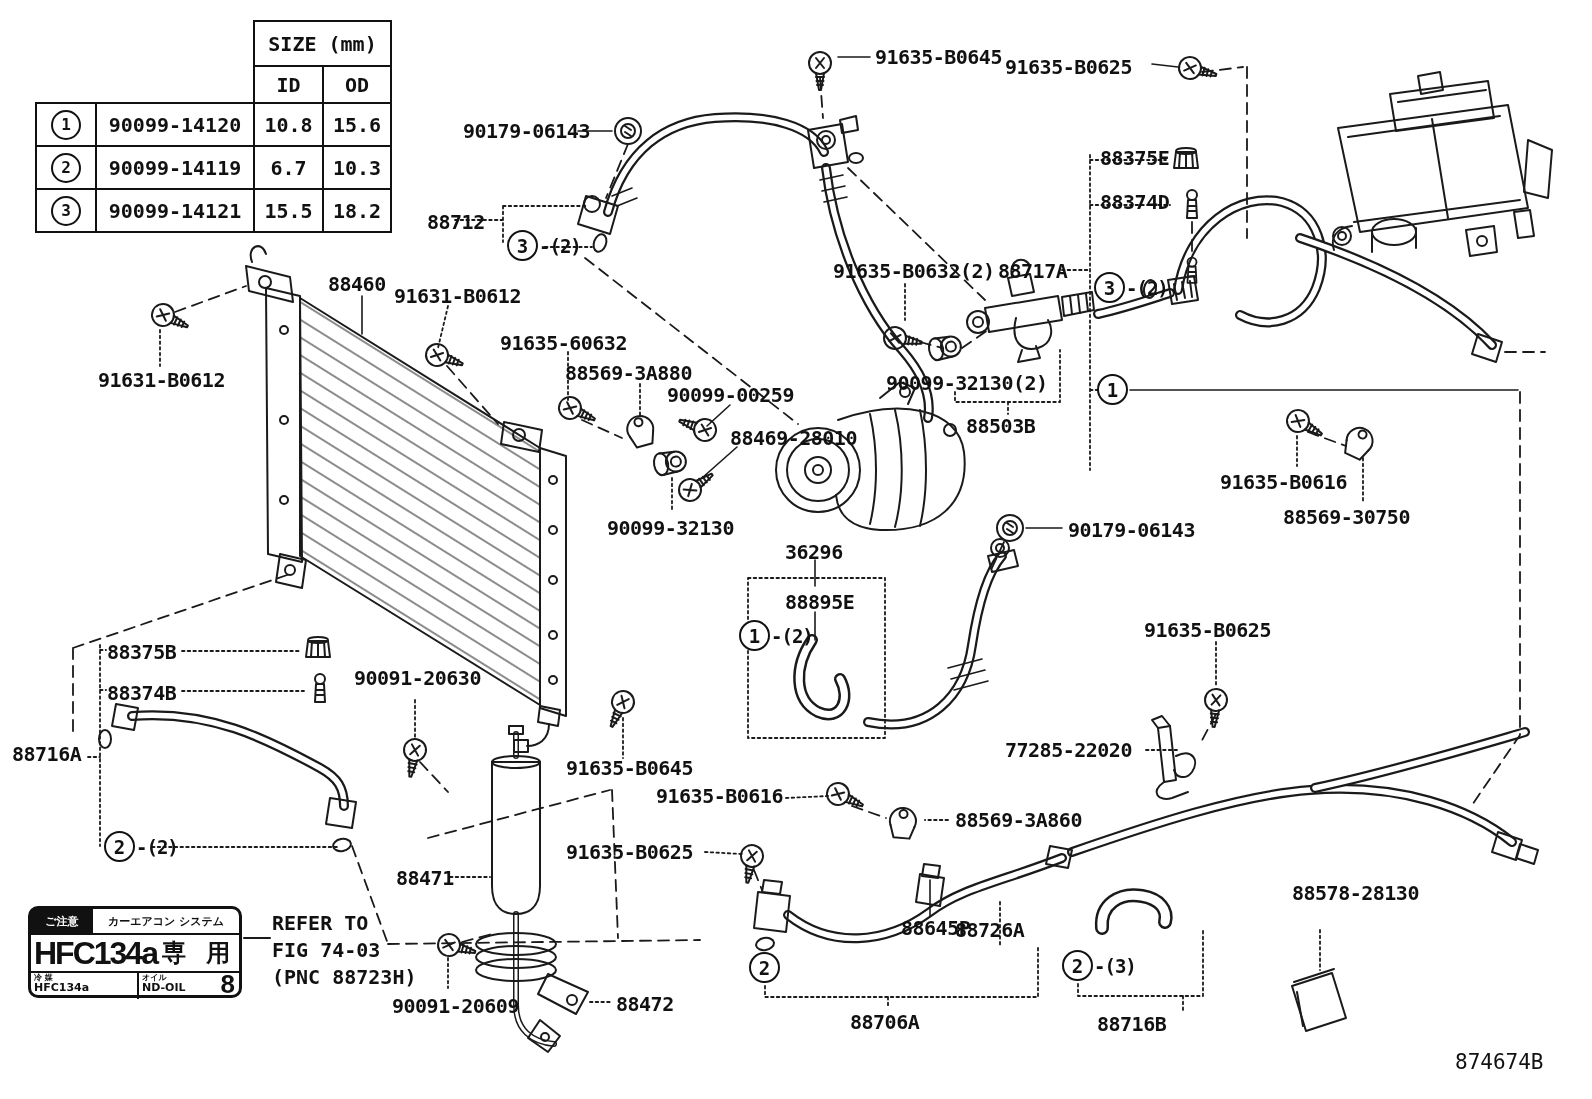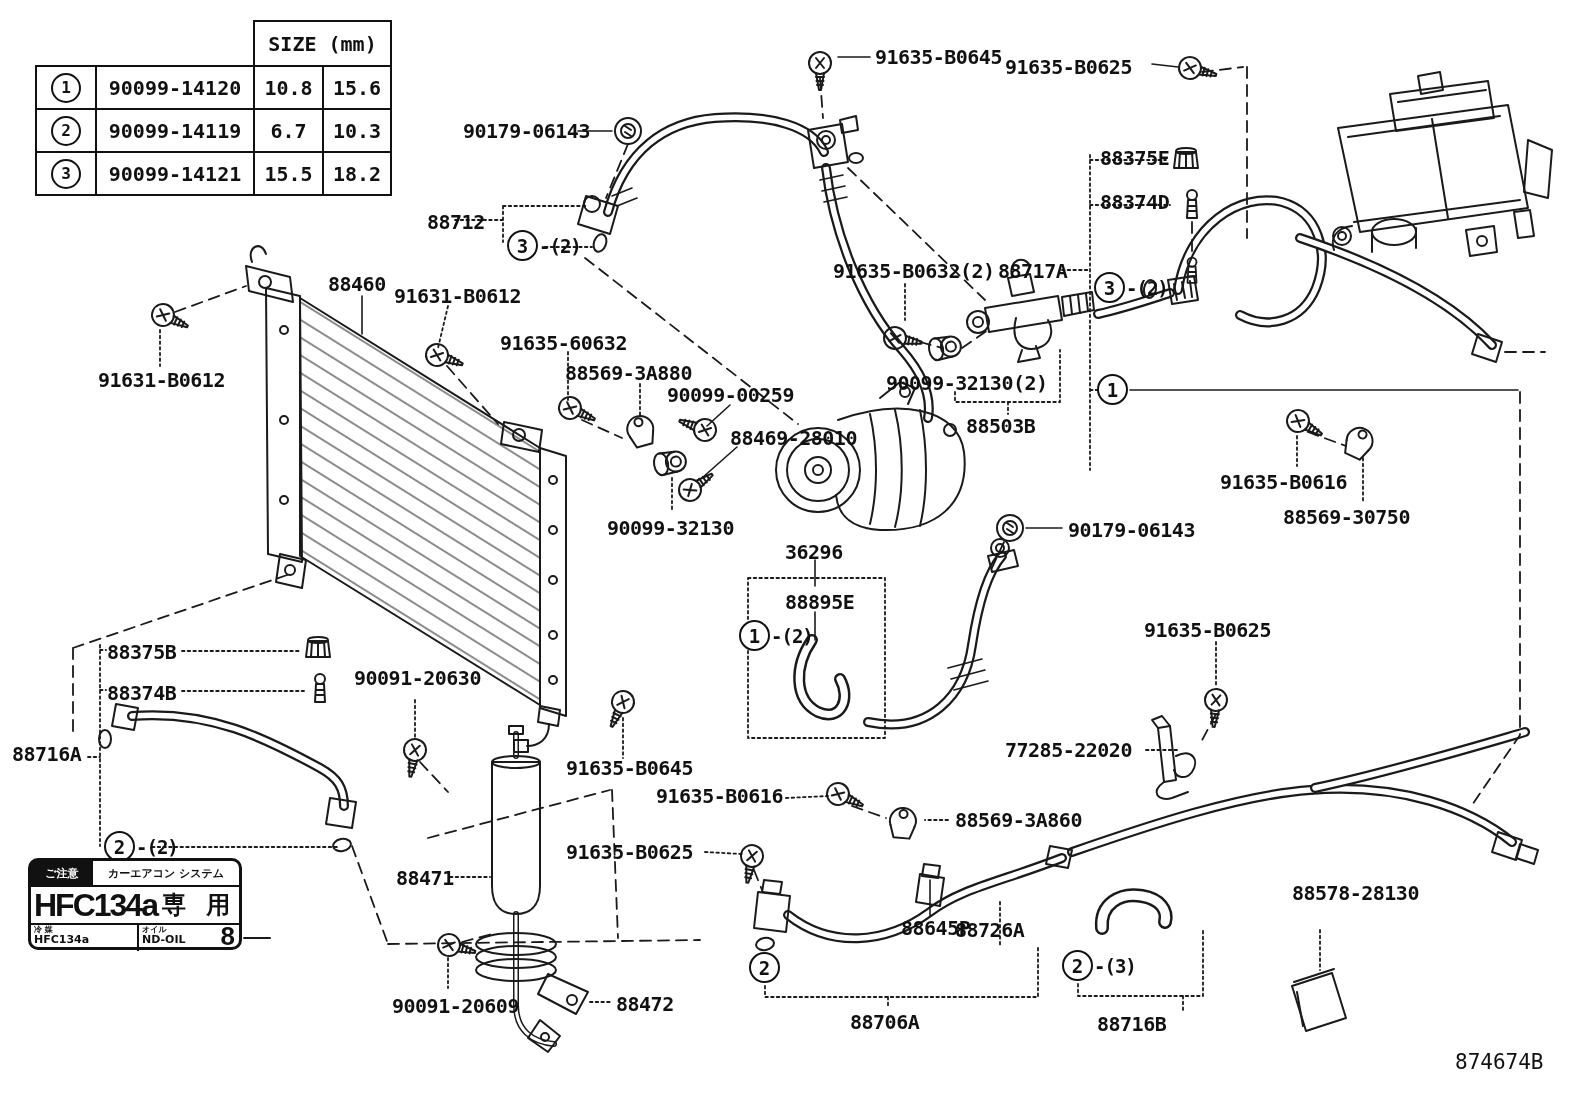--- a/index.html
+++ b/index.html
@@ -25,21 +25,21 @@
   .mk{position:absolute;display:flex;align-items:center;font:bold 19px "DejaVu Sans Mono",monospace}
   .mk .c{width:27px;height:27px;border:2.5px solid #111;border-radius:50%;
          display:flex;align-items:center;justify-content:center;background:#fff}
   .mk .s{margin-left:1px;letter-spacing:-1px}
   table.size-table{position:absolute;left:35px;top:20px;border-collapse:collapse;
         font:bold 20px "DejaVu Sans Mono",monospace;color:#111}
   .size-table td{border:2.5px solid #111;text-align:center;padding:0}
   .size-table td.nb{border:none}
   .size-table .circ{display:inline-flex;width:26px;height:26px;border:2px solid #111;border-radius:50%;
         align-items:center;justify-content:center;font-size:16px}
-  .hfc{position:absolute;left:28px;top:858px;width:214px;height:92px;border:3px solid #111;
+  .hfc{position:absolute;left:28px;top:906px;width:214px;height:92px;border:3px solid #111;
        border-radius:10px;background:#fff;box-sizing:border-box;font-family:"DejaVu Sans",sans-serif}
   .hfc-head{height:24px;border-bottom:2.5px solid #111;display:flex;align-items:stretch}
   .hfc-caution{width:62px;background:#111;color:#fff;font-size:11px;font-weight:bold;
        display:flex;align-items:center;justify-content:center}
   .hfc-sys{flex:1;display:flex;align-items:center;justify-content:center;font-size:11px;font-weight:bold}
   .hfc-main{height:36px;border-bottom:2.5px solid #111;display:flex;align-items:center;padding:0 3px}
   .hfc-big{font-family:"Liberation Sans",sans-serif;font-weight:bold;font-size:32px;letter-spacing:-2px}
   .hfc-cjk{font-size:24px;font-weight:bold;margin-left:5px;letter-spacing:6px;white-space:nowrap}
   .hfc-foot{display:flex;height:26px}
   .hfc-c1{width:100px;border-right:2.5px solid #111;padding:1px 3px;line-height:1.05}
@@ -365,20 +365,25 @@
   <colgroup>
         <col style="width:60px">
         <col style="width:158px">
         <col style="width:69px">
         <col style="width:68px">
       </colgroup>
   <tbody>
         <tr style="height:45px">
     <td class="nb" colspan="2"></td>
     <td colspan="2">SIZE (mm)</td>
+  </tr>
+  <tr style="height:37px">
+    <td class="nb" colspan="2"></td>
+    <td>ID</td>
+    <td>OD</td>
   </tr>
   <tr style="height:43px">
     <td><span class="circ">1</span></td>
     <td>90099-14120</td>
     <td>10.8</td>
     <td>15.6</td>
   </tr>
   <tr style="height:43px">
     <td><span class="circ">2</span></td>
     <td>90099-14119</td>
@@ -480,16 +485,19 @@
       <span class="hfc-val">HFC134a</span>
     </div>
     <div class="hfc-c2">
       <span class="hfc-small">オイル</span>
       <span class="hfc-val">ND-OIL</span>
       <span class="hfc-eight">8</span>
     </div>
   </div>
 </div>
 
+<div class="note"><span>REFER TO</span>
+<span>FIG 74-03</span>
+<span>(PNC 88723H)</span></div>
 
 <div class="fig-id">874674B</div>
 
 </div>
 
 </body></html>

